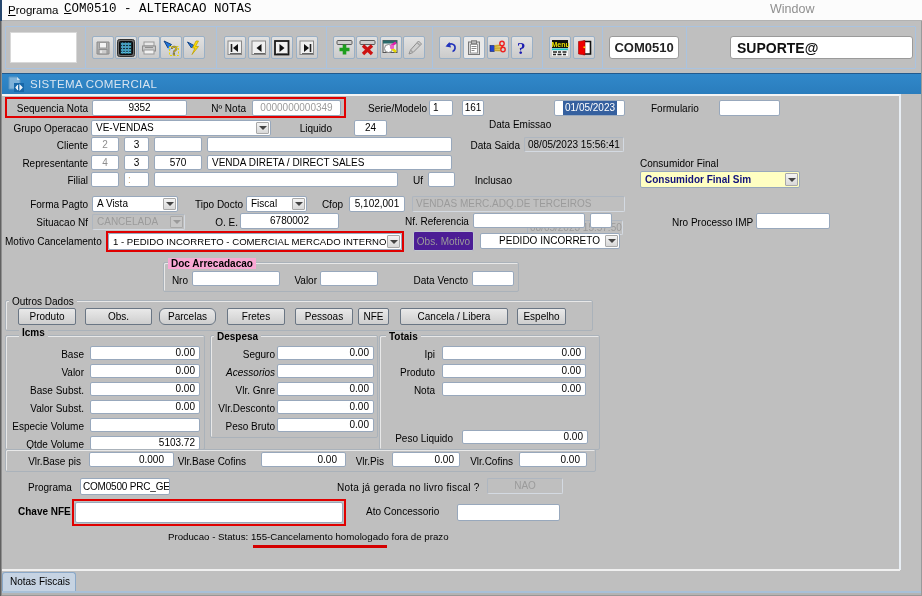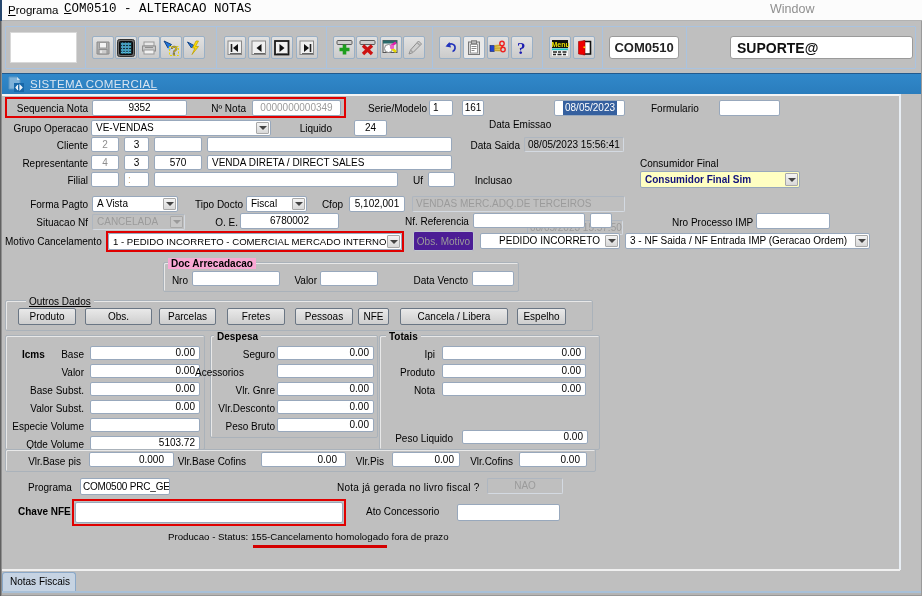--- a/index.html
+++ b/index.html
@@ -185,35 +185,35 @@
 <div style="position:absolute;left:609px;top:36px;width:70px;height:23px;background:#fff;border:1px solid #9a9a9a;border-radius:3px;display:flex;align-items:center;justify-content:center;font-size:13px;font-weight:bold;color:#222;">COM0510</div>
 <div style="position:absolute;left:730px;top:36px;width:183px;height:23px;background:#fff;border:1px solid #9a9a9a;border-radius:3px;display:flex;align-items:center;font-size:14px;font-weight:bold;color:#111;padding-left:6px;">SUPORTE@</div>
 <div style="position:absolute;left:0;top:73px;width:922px;height:1px;background:#225a8e;"></div>
 <div style="position:absolute;left:0;top:74px;width:922px;height:20px;background:linear-gradient(#3188ca,#2a7dbd);"></div>
 <svg style="position:absolute;left:7px;top:76px;" width="18" height="17">
       <path d="M2 1 h8 l3 3 v9 h-11 Z" fill="#7fb2d9" stroke="#5a96c4"></path>
       <path d="M10 1 l3 3 h-3 Z" fill="#cfe2f0"></path>
       <rect x="7" y="7" width="10" height="9" fill="#1767a8"></rect>
       <path d="M11 9 L9 11.5 L11 14 M13 9.5 L15 11.5 L13 13.5 Z" stroke="#eef4fa" stroke-width="1.2" fill="#eef4fa"></path>
     </svg>
-<div class="l " style="left:30px;top:79px;color:#d8e4f0;font-size:11.5px;letter-spacing:0.35px;text-decoration:underline;">SISTEMA COMERCIAL</div>
+<div class="l " style="left:30px;top:79px;color:#d8e4f0;font-size:11.5px;letter-spacing:0.35px;">SISTEMA COMERCIAL</div>
 <div style="position:absolute;left:0;top:94px;width:900px;height:2px;background:#f4f4f4;"></div>
 <div style="position:absolute;left:899px;top:94px;width:2px;height:476px;background:#e8eef4;"></div>
 <div style="position:absolute;left:0;top:94px;width:2px;height:476px;background:#d8d8d8;"></div>
 <div style="position:absolute;left:5px;top:97px;width:341px;height:21px;border:2px solid #e00000;"></div>
 <div class="l " style="left:8px;top:103px;color:#000;width:80px;text-align:right;">Sequencia Nota</div>
 <div class="f" style="left:92px;top:100px;width:95px;height:16px;color:#000;justify-content:center;">9352</div>
 <div class="l " style="left:200px;top:103px;color:#000;width:46px;text-align:right;">Nº Nota</div>
 <div class="f" style="left:252px;top:100px;width:89px;height:16px;color:#9b9b9b;justify-content:center;">0000000000349</div>
 <div class="l " style="left:357px;top:103px;color:#000;width:70px;text-align:right;">Serie/Modelo</div>
 <div class="f" style="left:429px;top:100px;width:24px;height:16px;color:#000;padding-left:3px;">1</div>
 <div class="f" style="left:462px;top:100px;width:22px;height:16px;color:#000;justify-content:center;">161</div>
 <div class="l " style="left:489px;top:103px;color:#000;width:60px;text-align:right;margin-top:16px;">Data Emissao</div>
 <div class="f" style="left:554px;top:100px;width:71px;height:16px;color:#fff;padding-left:8px;">
-      <span style="background:#35609f;color:#fff;padding:1.5px 2px 2.5px 2px;">08/05/2023</span>
+      <span style="background:#35609f;color:#fff;padding:1.5px 2px 2.5px 2px;">01/05/2023</span>
     </div>
 <div class="l " style="left:651px;top:103px;color:#000;">Formulario</div>
 <div class="f" style="left:719px;top:100px;width:61px;height:16px;color:#000;padding-left:3px;"></div>
 <div class="l " style="left:8px;top:123px;color:#000;width:80px;text-align:right;">Grupo Operacao</div>
 <div class="f" style="left:91px;top:120px;width:180px;height:16px;color:#000;padding-left:4px;">VE-VENDAS<div class="arw" style="background:linear-gradient(#f4f4f4,#d8d8d8);">
         <div class="tri" style="border-top-color:#444;"></div>
       </div></div>
 <div class="l " style="left:287px;top:123px;color:#000;width:45px;text-align:right;">Liquido</div>
 <div class="f" style="left:354px;top:120px;width:33px;height:16px;color:#000;justify-content:center;">24</div>
 <div class="l " style="left:8px;top:140px;color:#000;width:80px;text-align:right;">Cliente</div>
@@ -267,60 +267,57 @@
 <div class="f" style="left:756px;top:213px;width:74px;height:16px;color:#000;padding-left:3px;"></div>
 <div class="l " style="left:5px;top:236px;color:#000;">Motivo Cancelamento</div>
 <div style="position:absolute;left:106px;top:231px;width:298px;height:21px;border:2px solid #e00000;"></div>
 <div class="f" style="left:108px;top:233px;width:294px;height:17px;color:#000;padding-left:4px;font-size:9.6px;">1 - PEDIDO INCORRETO - COMERCIAL MERCADO INTERNO<div class="arw" style="background:linear-gradient(#f4f4f4,#d8d8d8);">
         <div class="tri" style="border-top-color:#444;"></div>
       </div></div>
 <div style="position:absolute;left:413px;top:231px;width:61px;height:20px;border:1px solid #c2c8d0;border-radius:2px;background:#4c1d95;color:#9b9b9b;font-size:10px;display:flex;align-items:center;justify-content:center;">Obs. Motivo</div>
 <div class="f" style="left:480px;top:233px;width:140px;height:16px;color:#000;padding-left:4px;justify-content:flex-end;padding-right:19px;">PEDIDO INCORRETO<div class="arw" style="background:linear-gradient(#f4f4f4,#d8d8d8);">
         <div class="tri" style="border-top-color:#444;"></div>
       </div></div>
-<div class="f" style="left:625px;top:233px;width:245px;height:16px;color:#000;padding-left:4px;">3 - NF Saida / NF Entrada IMP (Geracao Ordem)<div class="arw" style="background:linear-gradient(#f4f4f4,#d8d8d8);">
-        <div class="tri" style="border-top-color:#444;"></div>
-      </div></div>
 <div class="gb" style="left:163px;top:262px;width:356px;height:30px;"></div>
 <div class="l" style="left:168px;top:258px;background:#f9a8d4;padding:0 3px;font-weight:bold;">Doc Arrecadacao</div>
 <div class="l " style="left:168px;top:275px;color:#000;width:20px;text-align:right;">Nro</div>
 <div class="f" style="left:192px;top:271px;width:88px;height:15px;color:#000;padding-left:3px;"></div>
 <div class="l " style="left:287px;top:275px;color:#000;width:30px;text-align:right;">Valor</div>
 <div class="f" style="left:320px;top:271px;width:58px;height:15px;color:#000;padding-left:3px;"></div>
 <div class="l " style="left:406px;top:275px;color:#000;width:62px;text-align:right;">Data Vencto</div>
 <div class="f" style="left:472px;top:271px;width:42px;height:15px;color:#000;padding-left:3px;"></div>
 <div class="gb" style="left:5px;top:300px;width:588px;height:31px;"></div>
-<div class="l" style="left:26px;top:296px;background:#bfbfbf;padding:0 3px;text-decoration:underline;">Outros Dados</div>
+<div class="l" style="left:9px;top:296px;background:#bfbfbf;padding:0 3px;">Outros Dados</div>
 <div class="b" style="left:18px;top:308px;width:58px;height:17px;font-size:10px;">Produto</div>
 <div class="b" style="left:85px;top:308px;width:67px;height:17px;font-size:10px;">Obs.</div>
-<div class="b" style="left:159px;top:308px;width:57px;height:17px;font-size:10px;">Parcelas</div>
+<div class="b" style="left:159px;top:308px;width:57px;height:17px;font-size:10px;border-radius:6px;">Parcelas</div>
 <div class="b" style="left:227px;top:308px;width:58px;height:17px;font-size:10px;">Fretes</div>
 <div class="b" style="left:295px;top:308px;width:58px;height:17px;font-size:10px;">Pessoas</div>
 <div class="b" style="left:358px;top:308px;width:31px;height:17px;font-size:10px;">NFE</div>
 <div class="b" style="left:400px;top:308px;width:108px;height:17px;font-size:10px;">Cancela / Libera</div>
 <div class="b" style="left:517px;top:308px;width:49px;height:17px;font-size:10px;">Espelho</div>
 <div class="gb" style="left:5px;top:335px;width:200px;height:115px;"></div>
-<div class="l" style="left:19px;top:349px;background:#bfbfbf;padding:0 3px;font-weight:bold;text-align:right;">Icms</div>
+<div class="l" style="left:19px;top:327px;background:#bfbfbf;padding:0 3px;font-weight:bold;text-align:right;">Icms</div>
 <div class="l " style="left:4px;top:349px;color:#000;width:80px;text-align:right;">Base</div>
 <div class="f" style="left:90px;top:346px;width:110px;height:14px;color:#000;justify-content:flex-end;padding-right:4px;">0.00</div>
 <div class="l " style="left:4px;top:367px;color:#000;width:80px;text-align:right;">Valor</div>
 <div class="f" style="left:90px;top:364px;width:110px;height:14px;color:#000;justify-content:flex-end;padding-right:4px;">0.00</div>
 <div class="l " style="left:4px;top:385px;color:#000;width:80px;text-align:right;">Base Subst.</div>
 <div class="f" style="left:90px;top:382px;width:110px;height:14px;color:#000;justify-content:flex-end;padding-right:4px;">0.00</div>
 <div class="l " style="left:4px;top:403px;color:#000;width:80px;text-align:right;">Valor Subst.</div>
 <div class="f" style="left:90px;top:400px;width:110px;height:14px;color:#000;justify-content:flex-end;padding-right:4px;">0.00</div>
 <div class="l " style="left:4px;top:421px;color:#000;width:80px;text-align:right;">Especie Volume</div>
 <div class="f" style="left:90px;top:418px;width:110px;height:14px;color:#000;justify-content:flex-end;padding-right:4px;"></div>
 <div class="l " style="left:4px;top:439px;color:#000;width:80px;text-align:right;">Qtde Volume</div>
 <div class="f" style="left:90px;top:436px;width:110px;height:14px;color:#000;justify-content:flex-end;padding-right:4px;">5103.72</div>
 <div class="gb" style="left:210px;top:335px;width:168px;height:103px;"></div>
 <div class="l" style="left:214px;top:331px;background:#bfbfbf;padding:0 3px;font-weight:bold;">Despesa</div>
 <div class="l " style="left:195px;top:349px;color:#000;width:80px;text-align:right;">Seguro</div>
 <div class="f" style="left:277px;top:346px;width:97px;height:14px;color:#000;justify-content:flex-end;padding-right:4px;">0.00</div>
-<div class="l " style="left:195px;top:367px;color:#000;width:80px;">Acessorios</div>
+<div class="l " style="left:195px;top:367px;color:#000;width:80px;text-align:right;font-style:italic;">Acessorios</div>
 <div class="f" style="left:277px;top:364px;width:97px;height:14px;color:#000;justify-content:flex-end;padding-right:4px;"></div>
 <div class="l " style="left:195px;top:385px;color:#000;width:80px;text-align:right;">Vlr. Gnre</div>
 <div class="f" style="left:277px;top:382px;width:97px;height:14px;color:#000;justify-content:flex-end;padding-right:4px;">0.00</div>
 <div class="l " style="left:195px;top:403px;color:#000;width:80px;text-align:right;">Vlr.Desconto</div>
 <div class="f" style="left:277px;top:400px;width:97px;height:14px;color:#000;justify-content:flex-end;padding-right:4px;">0.00</div>
 <div class="l " style="left:195px;top:421px;color:#000;width:80px;text-align:right;">Peso Bruto</div>
 <div class="f" style="left:277px;top:418px;width:97px;height:14px;color:#000;justify-content:flex-end;padding-right:4px;">0.00</div>
 <div class="gb" style="left:379px;top:335px;width:221px;height:115px;"></div>
 <div class="l" style="left:386px;top:331px;background:#bfbfbf;padding:0 3px;font-weight:bold;">Totais</div>
 <div class="l " style="left:355px;top:349px;color:#000;width:80px;text-align:right;">Ipi</div>

